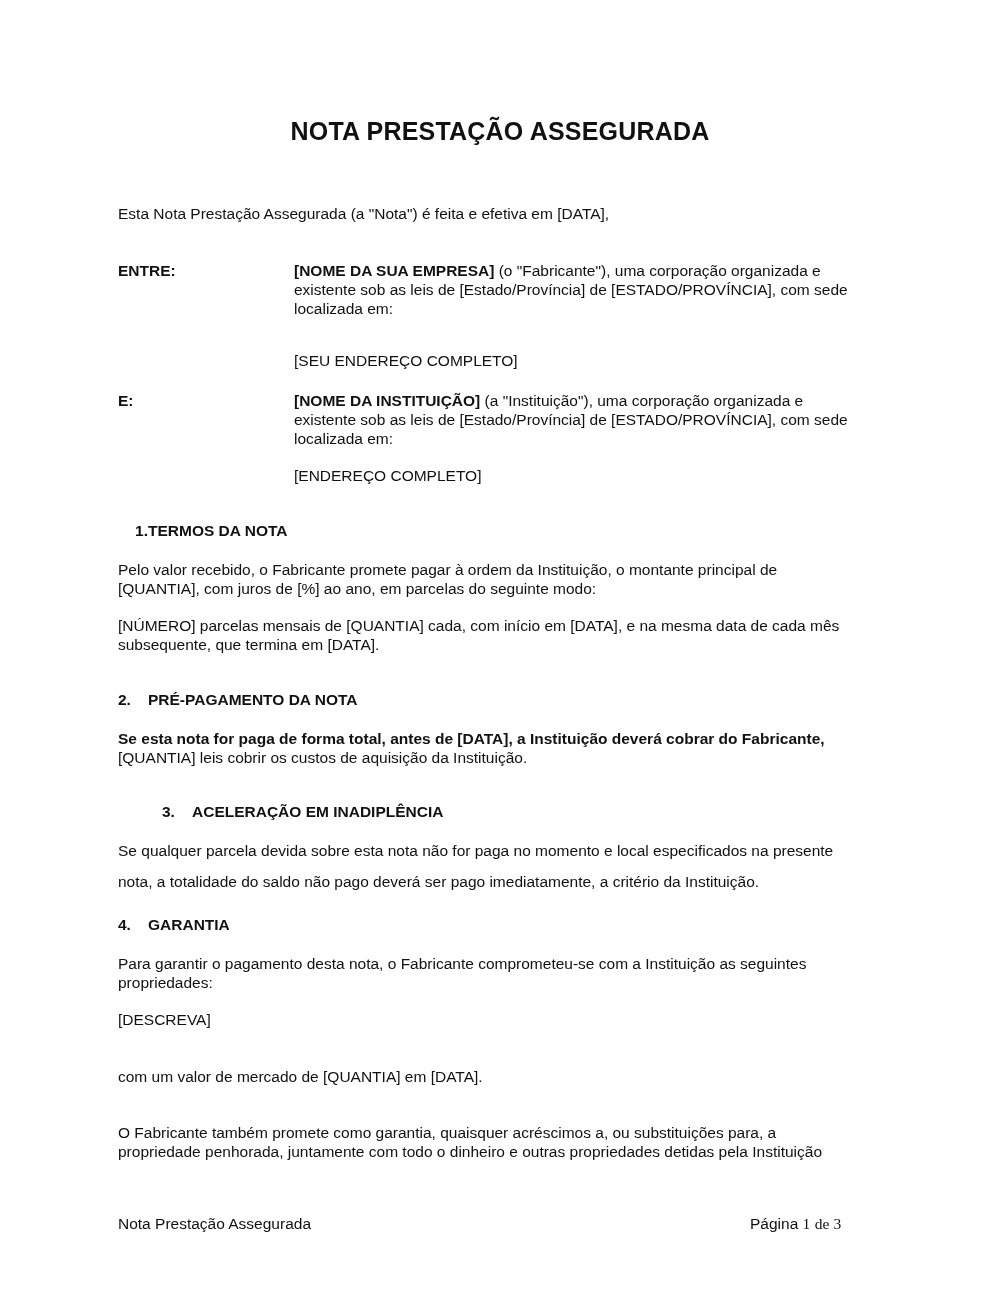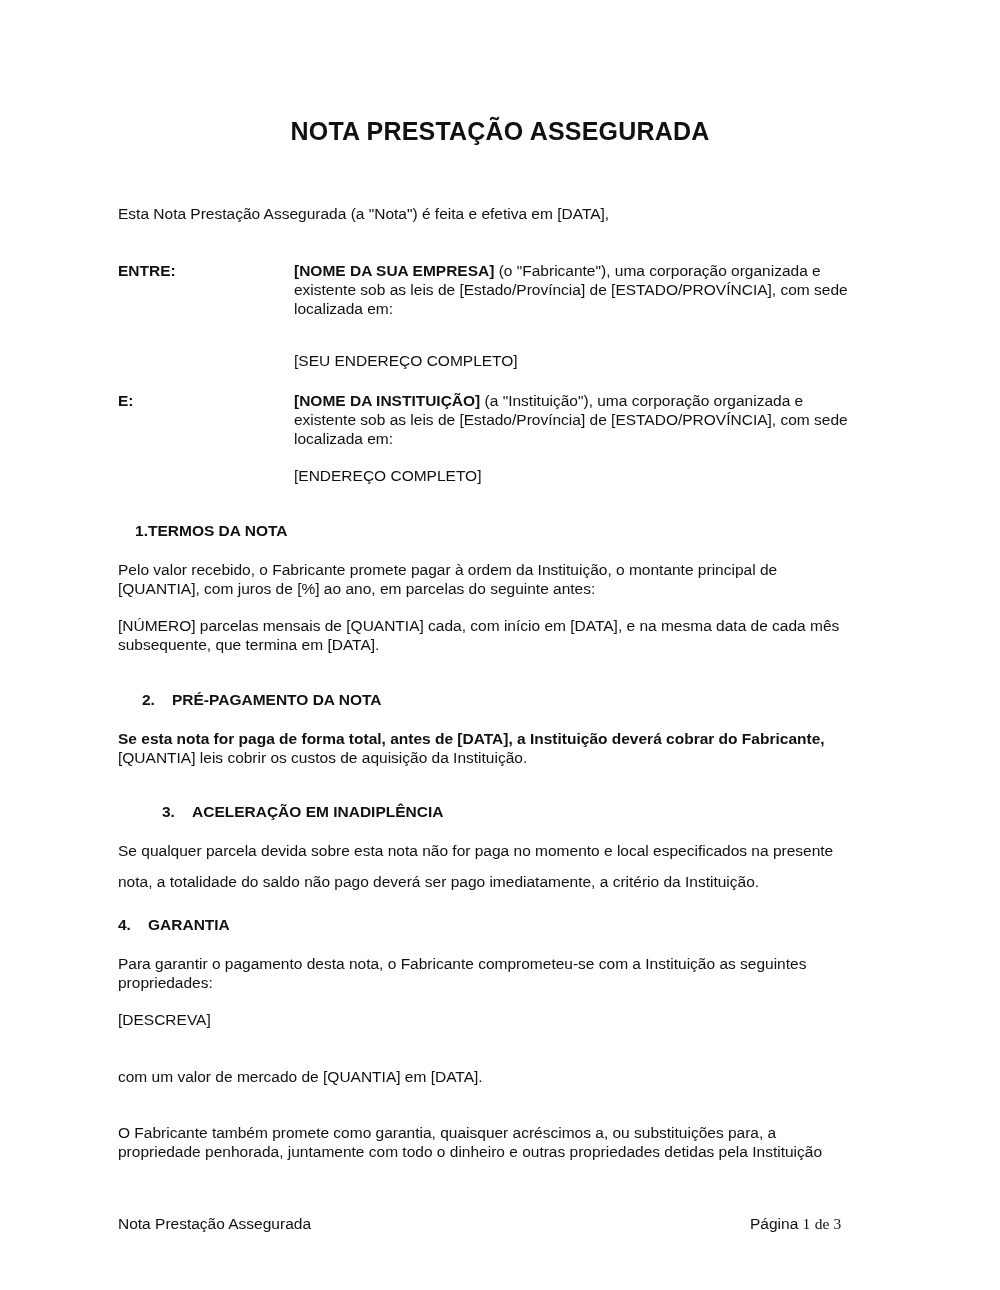--- a/index.html
+++ b/index.html
@@ -32,25 +32,25 @@
   <div class="abs col2" style="top:335px;margin-top:16px;">[SEU ENDEREÇO COMPLETO]</div>
 
   <div class="abs line bold" style="top:391px;">E:</div>
   <div class="abs col2" style="top:391px;"><span class="bold">[NOME DA INSTITUIÇÃO]</span><span> (a "Instituição"), uma corporação organizada e</span></div>
   <div class="abs col2" style="top:410px;">existente sob as leis de [Estado/Província] de [ESTADO/PROVÍNCIA], com sede</div>
   <div class="abs col2" style="top:429px;">localizada em:</div>
   <div class="abs col2" style="top:466px;">[ENDEREÇO COMPLETO]</div>
 
   <div class="abs heading" style="top:522px;text-align:right;"><span class="num">1.</span><span>TERMOS DA NOTA</span></div>
   <div class="abs line" style="top:560px;">Pelo valor recebido, o Fabricante promete pagar à ordem da Instituição, o montante principal de</div>
-  <div class="abs line" style="top:579px;">[QUANTIA], com juros de [%] ao ano, em parcelas do seguinte antes:</div>
+  <div class="abs line" style="top:579px;">[QUANTIA], com juros de [%] ao ano, em parcelas do seguinte modo:</div>
   <div class="abs line" style="top:616px;text-align:right;">[NÚMERO] parcelas mensais de [QUANTIA] cada, com início em [DATA], e na mesma data de cada mês</div>
   <div class="abs line" style="top:635px;">subsequente, que termina em [DATA].</div>
 
-  <div class="abs heading" style="top:691px;margin-left:24px;"><span class="num">2.</span><span>PRÉ-PAGAMENTO DA NOTA</span></div>
+  <div class="abs heading" style="top:691px;"><span class="num">2.</span><span>PRÉ-PAGAMENTO DA NOTA</span></div>
   <div class="abs line" style="top:729px;font-weight:bold;">Se esta nota for paga de forma total, antes de [DATA], a Instituição deverá cobrar do Fabricante,</div>
   <div class="abs line" style="top:748px;">[QUANTIA] leis cobrir os custos de aquisição da Instituição.</div>
 
   <div class="abs heading" style="top:803px;margin-left:44px;"><span class="num">3.</span><span>ACELERAÇÃO EM INADIPLÊNCIA</span></div>
   <div class="abs line" style="top:841px;">Se qualquer parcela devida sobre esta nota não for paga no momento e local especificados na presente</div>
   <div class="abs line" style="top:872px;">nota, a totalidade do saldo não pago deverá ser pago imediatamente, a critério da Instituição.</div>
 
   <div class="abs heading" style="top:916px;"><span class="num">4.</span><span>GARANTIA</span></div>
   <div class="abs line" style="top:954px;">Para garantir o pagamento desta nota, o Fabricante comprometeu-se com a Instituição as seguintes</div>
   <div class="abs line" style="top:973px;">propriedades:</div>

